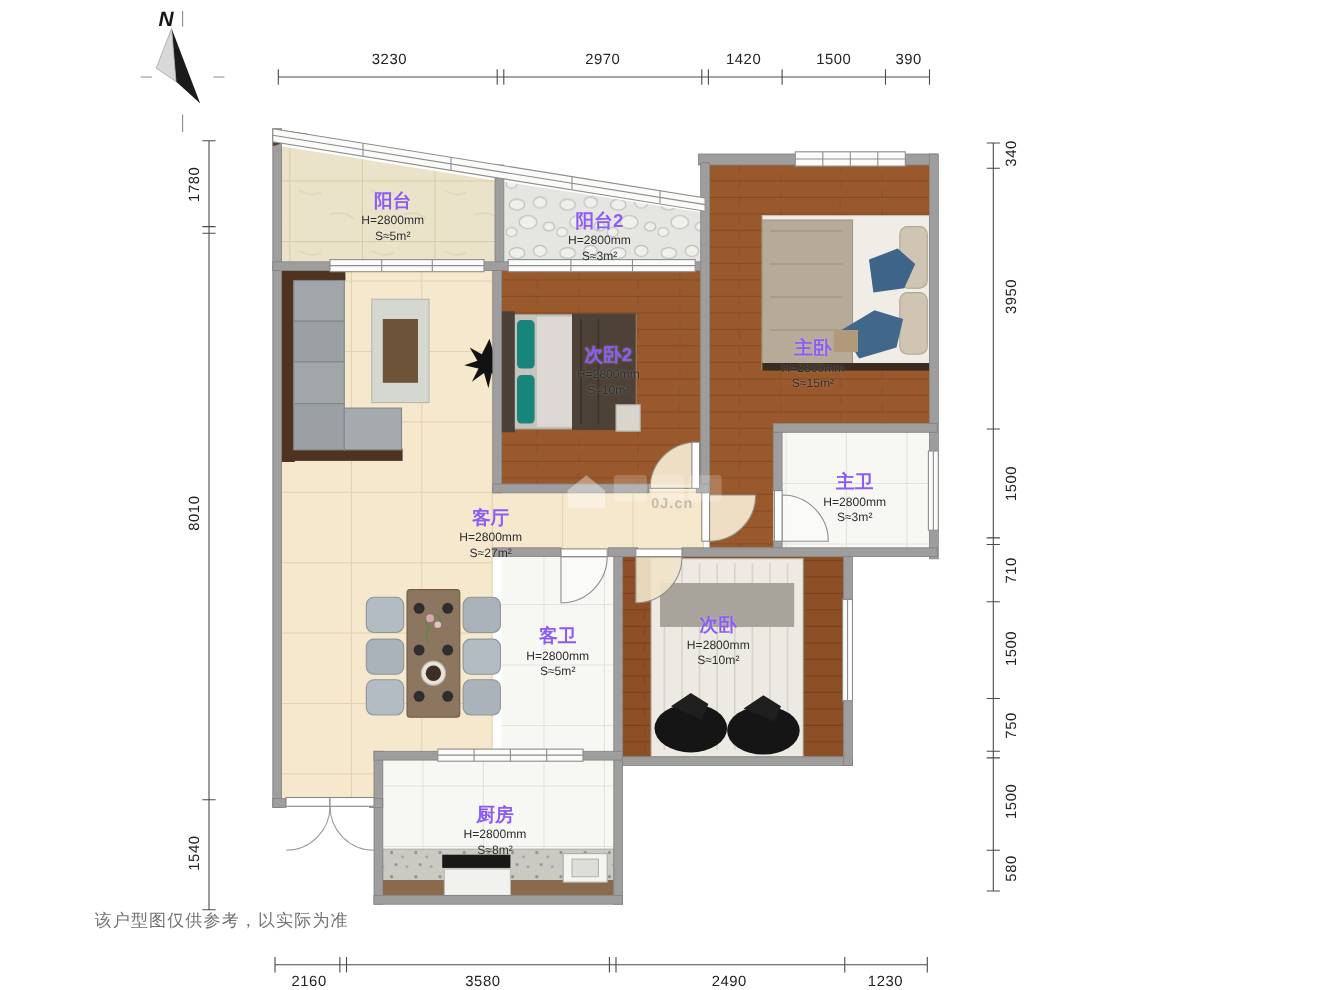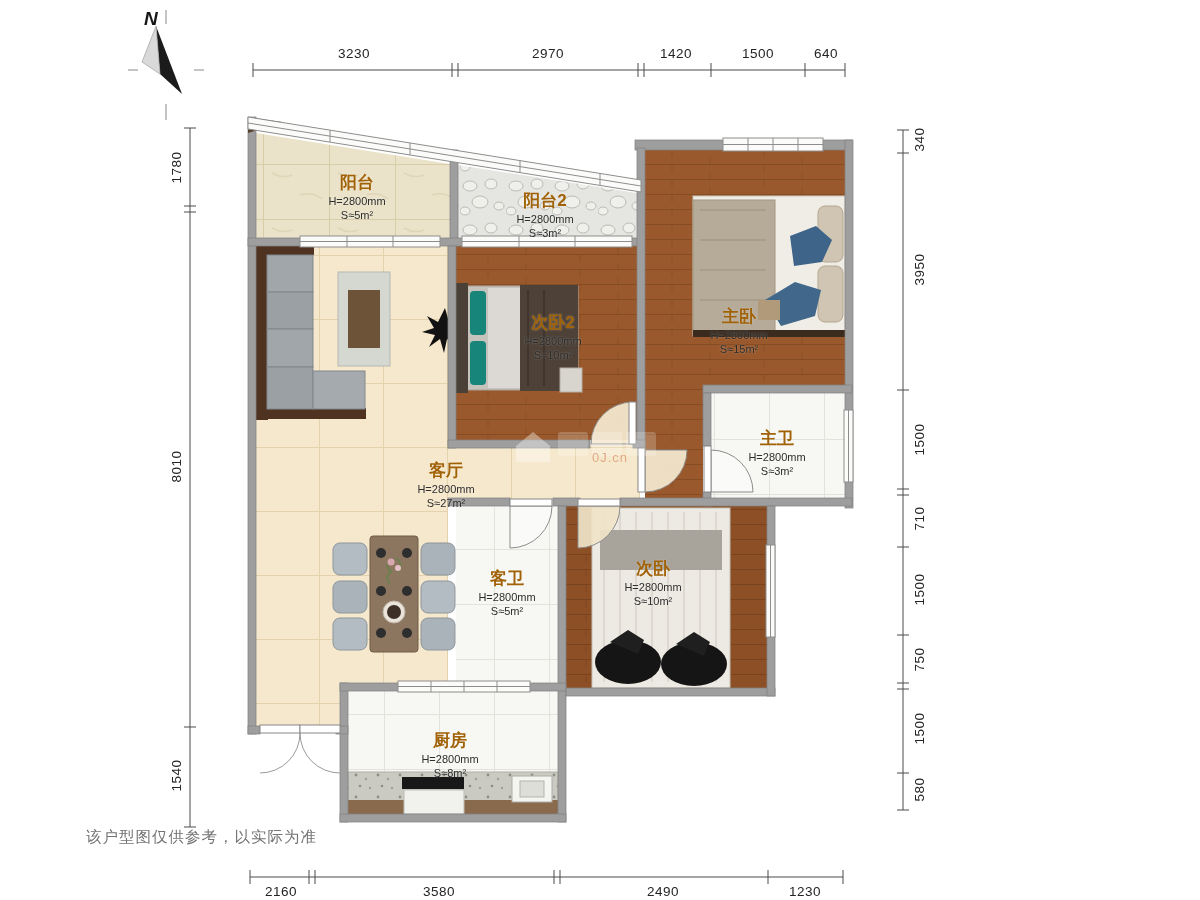--- a/index.html
+++ b/index.html
@@ -1,31 +1,31 @@
 <!DOCTYPE html>
 <html><head>
 <meta charset="utf-8">
 <style>
   html,body{margin:0;padding:0;background:#ffffff;}
   .stage{position:relative;width:1200px;height:900px;background:#ffffff;overflow:hidden;
          font-family:"Liberation Sans", sans-serif;}
   .plan-svg{position:absolute;left:0;top:0;width:1200px;height:900px;}
   .room-label{position:absolute;width:160px;margin-left:-80px;text-align:center;pointer-events:none;}
-  .room-name{font-size:17px;font-weight:bold;color:#a16207;line-height:22px;
+  .room-name{font-size:17px;font-weight:bold;color:#8b5cf6;line-height:22px;
              text-shadow:0 0 2px rgba(255,255,255,.35);}
   .room-sub{font-size:11px;color:#2d2d2d;line-height:14px;text-shadow:0 0 2px rgba(255,255,255,.35);}
   .dim{position:absolute;width:64px;margin-left:-32px;text-align:center;font-size:13.5px;
        color:#242424;letter-spacing:.5px;}
   .dim-v{transform:rotate(-90deg);}
   .compass{position:absolute;left:126px;top:10px;width:84px;height:112px;}
   .north-label{position:absolute;left:18px;top:-2px;font-size:19px;font-weight:bold;
                font-style:italic;color:#161616;}
   .disclaimer{position:absolute;left:86px;top:827px;font-size:15.5px;color:#737373;letter-spacing:1px;}
   .watermark{position:absolute;left:510px;top:422px;width:170px;height:50px;opacity:.38;pointer-events:none;}
-  .watermark-text{position:absolute;left:82px;top:28px;font-size:13px;color:#c2410c;font-weight:normal;
+  .watermark-text{position:absolute;left:82px;top:28px;font-size:13px;color:#737373;font-weight:bold;
                   letter-spacing:1px;}
 </style>
 </head>
 <body>
 
 <div class="stage">
 
   <svg class="plan-svg" viewBox="0 0 1200 900">
     <defs>
       <pattern id="wood1" width="92" height="15" patternUnits="userSpaceOnUse">
@@ -291,21 +291,21 @@
   <div class="room-label" style="left:450px;top:730px">
     <div class="room-name">厨房</div>
     <div class="room-sub">H=2800mm</div>
     <div class="room-sub">S≈8m²</div>
   </div>
 
   <div class="dim" style="left:354px;top:46px">3230</div>
   <div class="dim" style="left:548px;top:46px">2970</div>
   <div class="dim" style="left:676px;top:46px">1420</div>
   <div class="dim" style="left:758px;top:46px">1500</div>
-  <div class="dim" style="left:826px;top:46px">640</div>
+  <div class="dim" style="left:826px;top:46px">390</div>
 
   <div class="dim dim-v" style="left:176px;top:160px">1780</div>
   <div class="dim dim-v" style="left:176px;top:459px">8010</div>
   <div class="dim dim-v" style="left:176px;top:768px">1540</div>
 
   <div class="dim dim-v" style="left:919px;top:132px">340</div>
   <div class="dim dim-v" style="left:919px;top:262px">3950</div>
   <div class="dim dim-v" style="left:919px;top:432px">1500</div>
   <div class="dim dim-v" style="left:919px;top:511px">710</div>
   <div class="dim dim-v" style="left:919px;top:582px">1500</div>

